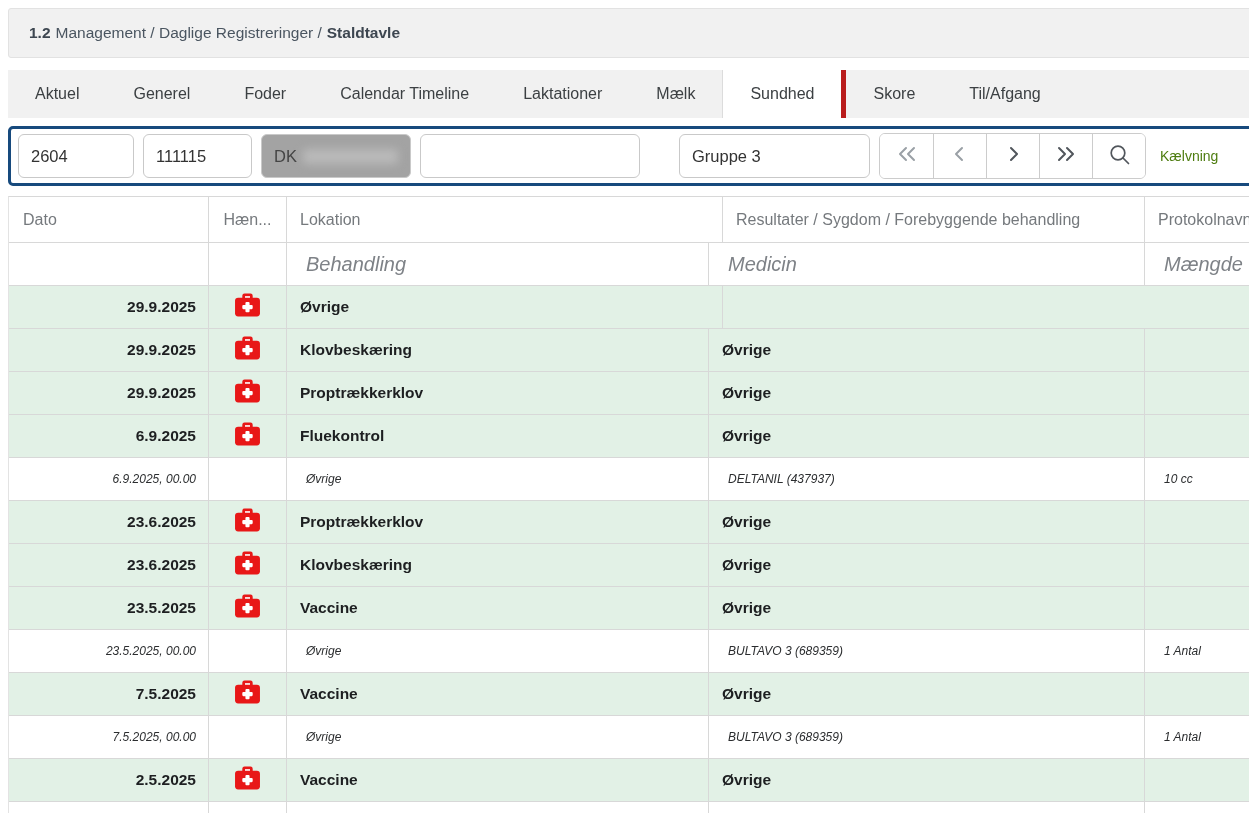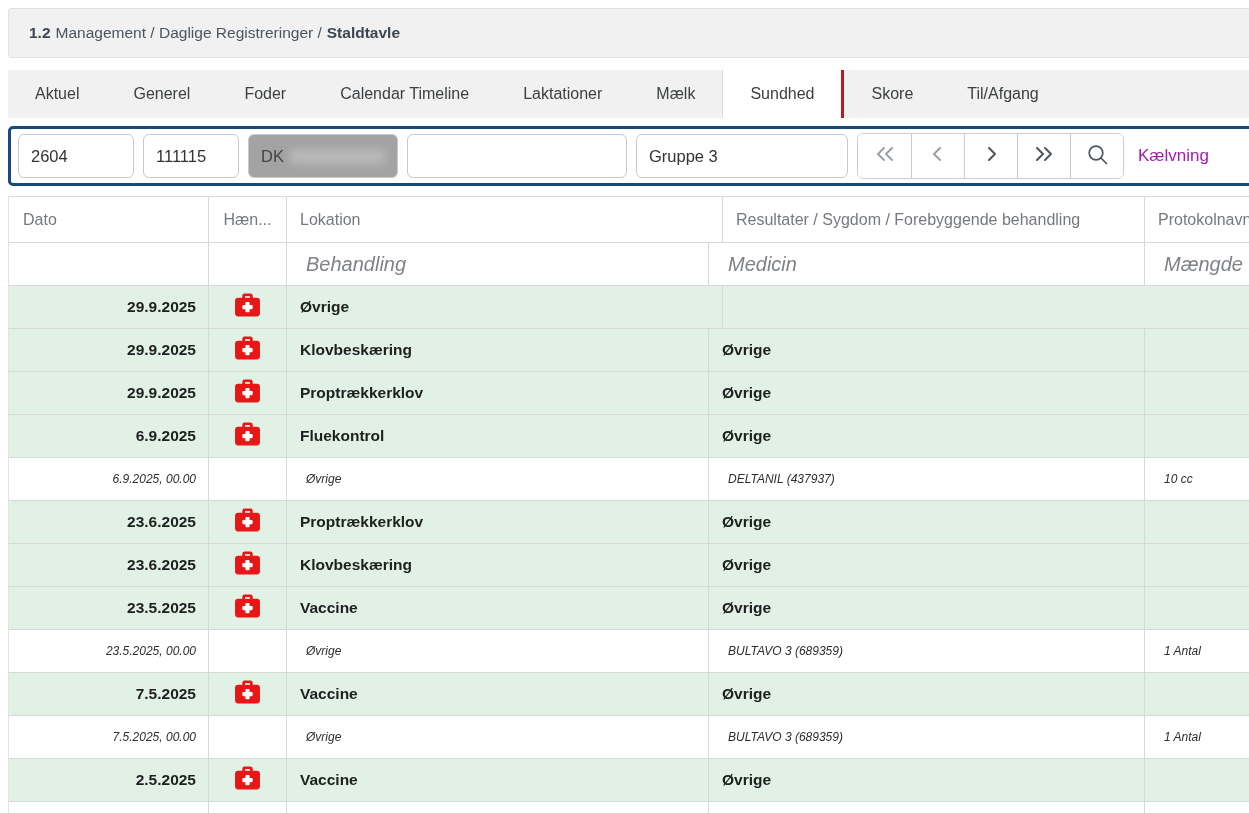--- a/index.html
+++ b/index.html
@@ -11,44 +11,44 @@
     background:#f1f1f1; border:1px solid #e2e2e2; border-radius:3px;
     display:flex; align-items:center; padding-left:20px; color:#4a5560; font-size:15.5px; }
   .breadcrumb-bar .bold { font-weight:bold; color:#3d4650; }
   .breadcrumb-bar span { margin-right:5px; white-space:nowrap; }
 
   
   .tabbar { position:absolute; left:8px; top:70px; width:1334px; height:48px;
     background:#f1f1f1; display:flex; align-items:stretch; }
   .tab { display:flex; align-items:center; padding:0 27px; font-size:16px;
     color:#3c4043; white-space:nowrap; cursor:pointer; }
-  .tab.active { background:#fff; border-left:1px solid #dcdcdc; border-right:3px solid #b91c1c; }
+  .tab.active { background:#fff; border-left:1px solid #dcdcdc; border-right:5px solid #b91c1c; }
 
   
   .toolbar { position:absolute; left:8px; top:126px; width:1334px; height:60px;
     border:3px solid #174a7d; border-radius:5px; background:#fff;
     display:flex; align-items:center; padding-left:7px; }
   .tb-field { height:44px; border:1px solid #c9c9c9; border-radius:6px;
     font-size:16.5px; color:#333; padding:0 12px; margin-right:9px;
     font-family:inherit; background:#fff; }
   input.tb-field { outline:none; }
-  .f1 { width:116px; } .f2 { width:96px; }
+  .f1 { width:116px; } .f2 { width:109px; }
   .f3 { width:150px; background:#a3a3a3; display:flex; align-items:center; color:#444; }
-  .f4 { width:220px; } .f5 { width:212px; }
+  .f4 { width:220px; } .f5 { width:191px;margin-left:30px; }
   .redacted { display:inline-block; width:98px; height:15px; background:#b9b9b9;
     border-radius:2px; filter:blur(4px); margin-left:6px; }
 
   .nav-group { display:flex; height:46px; border:1px solid #ccc; border-radius:6px;
     overflow:hidden; background:#fff; margin-right:14px; }
   .nav-btn { width:53px; display:flex; align-items:center; justify-content:center;
     border-left:1px solid #ccc; background:#fff; cursor:pointer; }
   .nav-btn:first-child { border-left:none; }
   .nav-btn svg { stroke:#51565c; fill:none; stroke-width:2; stroke-linecap:round; stroke-linejoin:round; }
   .nav-btn.disabled svg { stroke:#9aa0a6; }
-  .toolbar-link { color:#a21caf; font-size:17px; white-space:nowrap; }
+  .toolbar-link { color:#4d7c0f; font-size:14px; white-space:nowrap; }
 
   
   .grid { position:absolute; left:8px; top:196px; width:1356px;
     border-top:1px solid #d8d8d8; border-left:1px solid #e3e3e3; }
   .row { display:flex; border-bottom:1px solid #d8d8d8; background:#fff; }
   .cell { border-right:1px solid #d8d8d8; display:flex; align-items:center;
     overflow:hidden; white-space:nowrap; }
   .c-date   { width:200px; justify-content:flex-end; padding-right:12px;padding-left:28px; }
   .c-icon   { width:78px;  justify-content:center; }
   .c-result { width:422px; padding-left:13px; }

